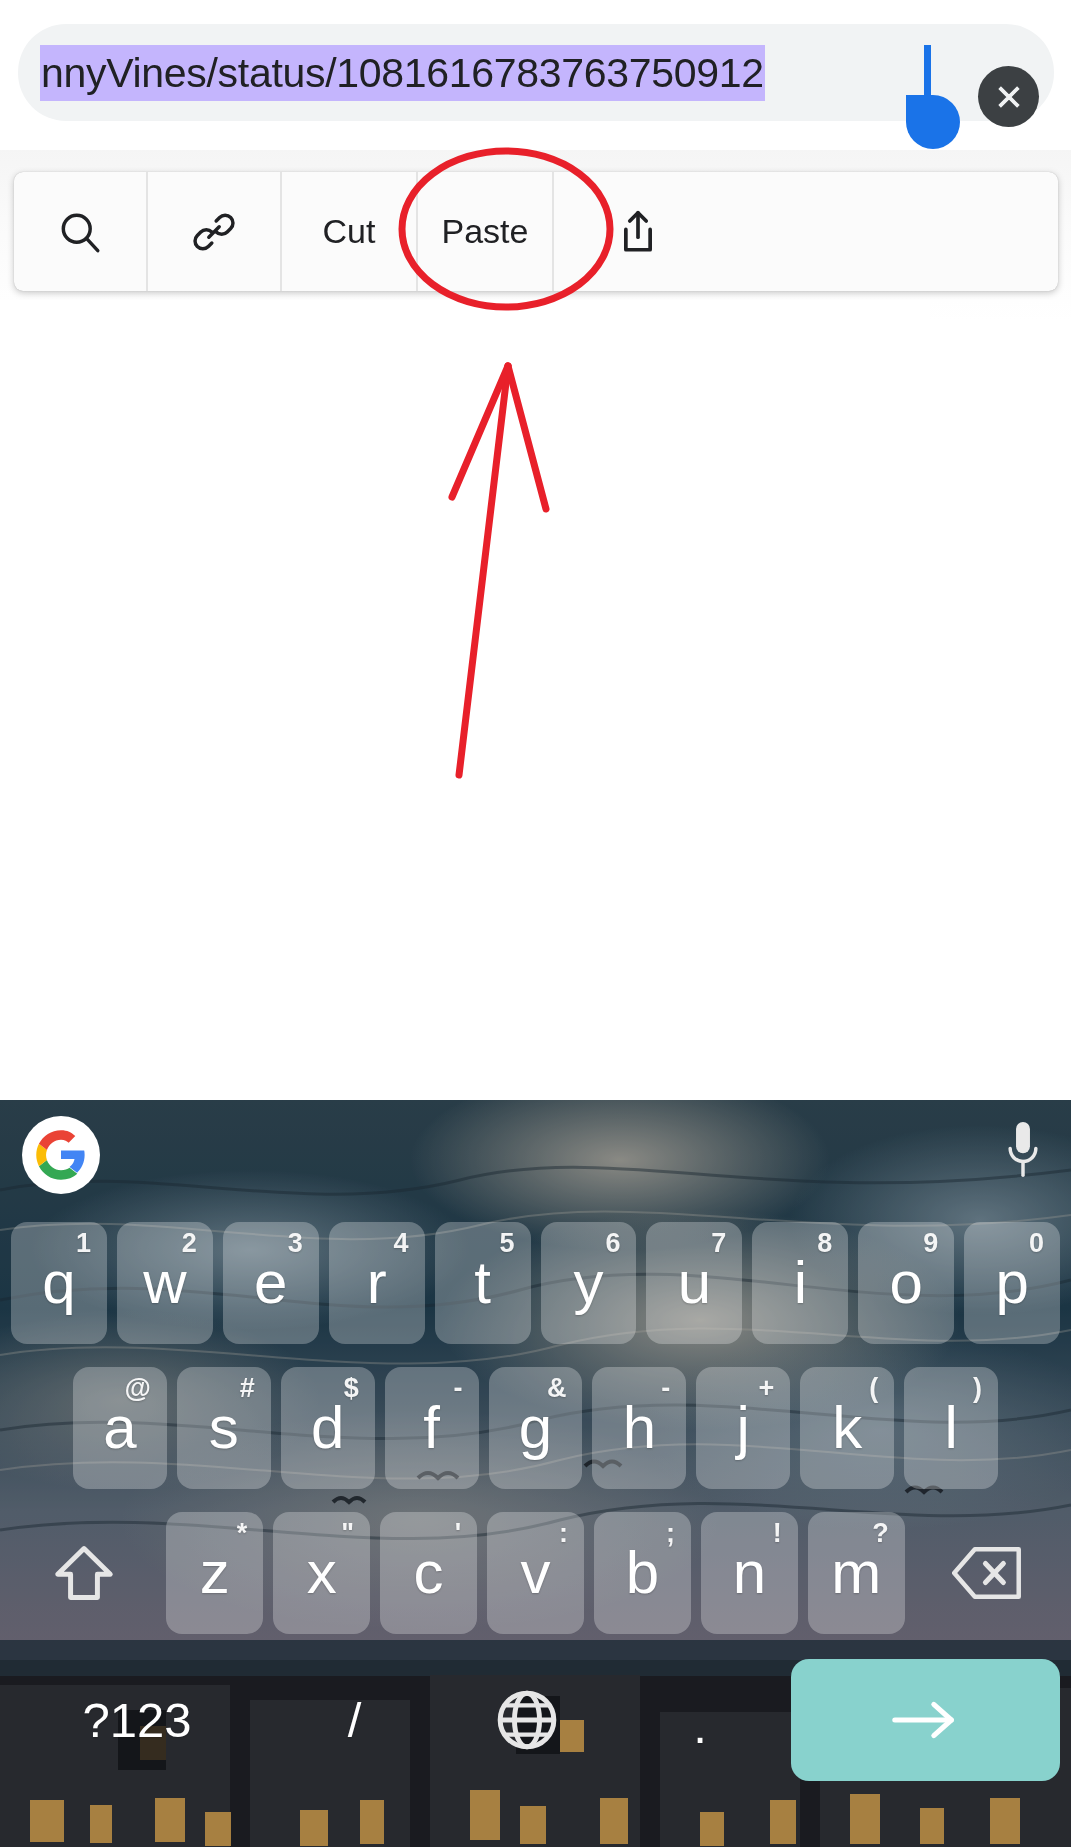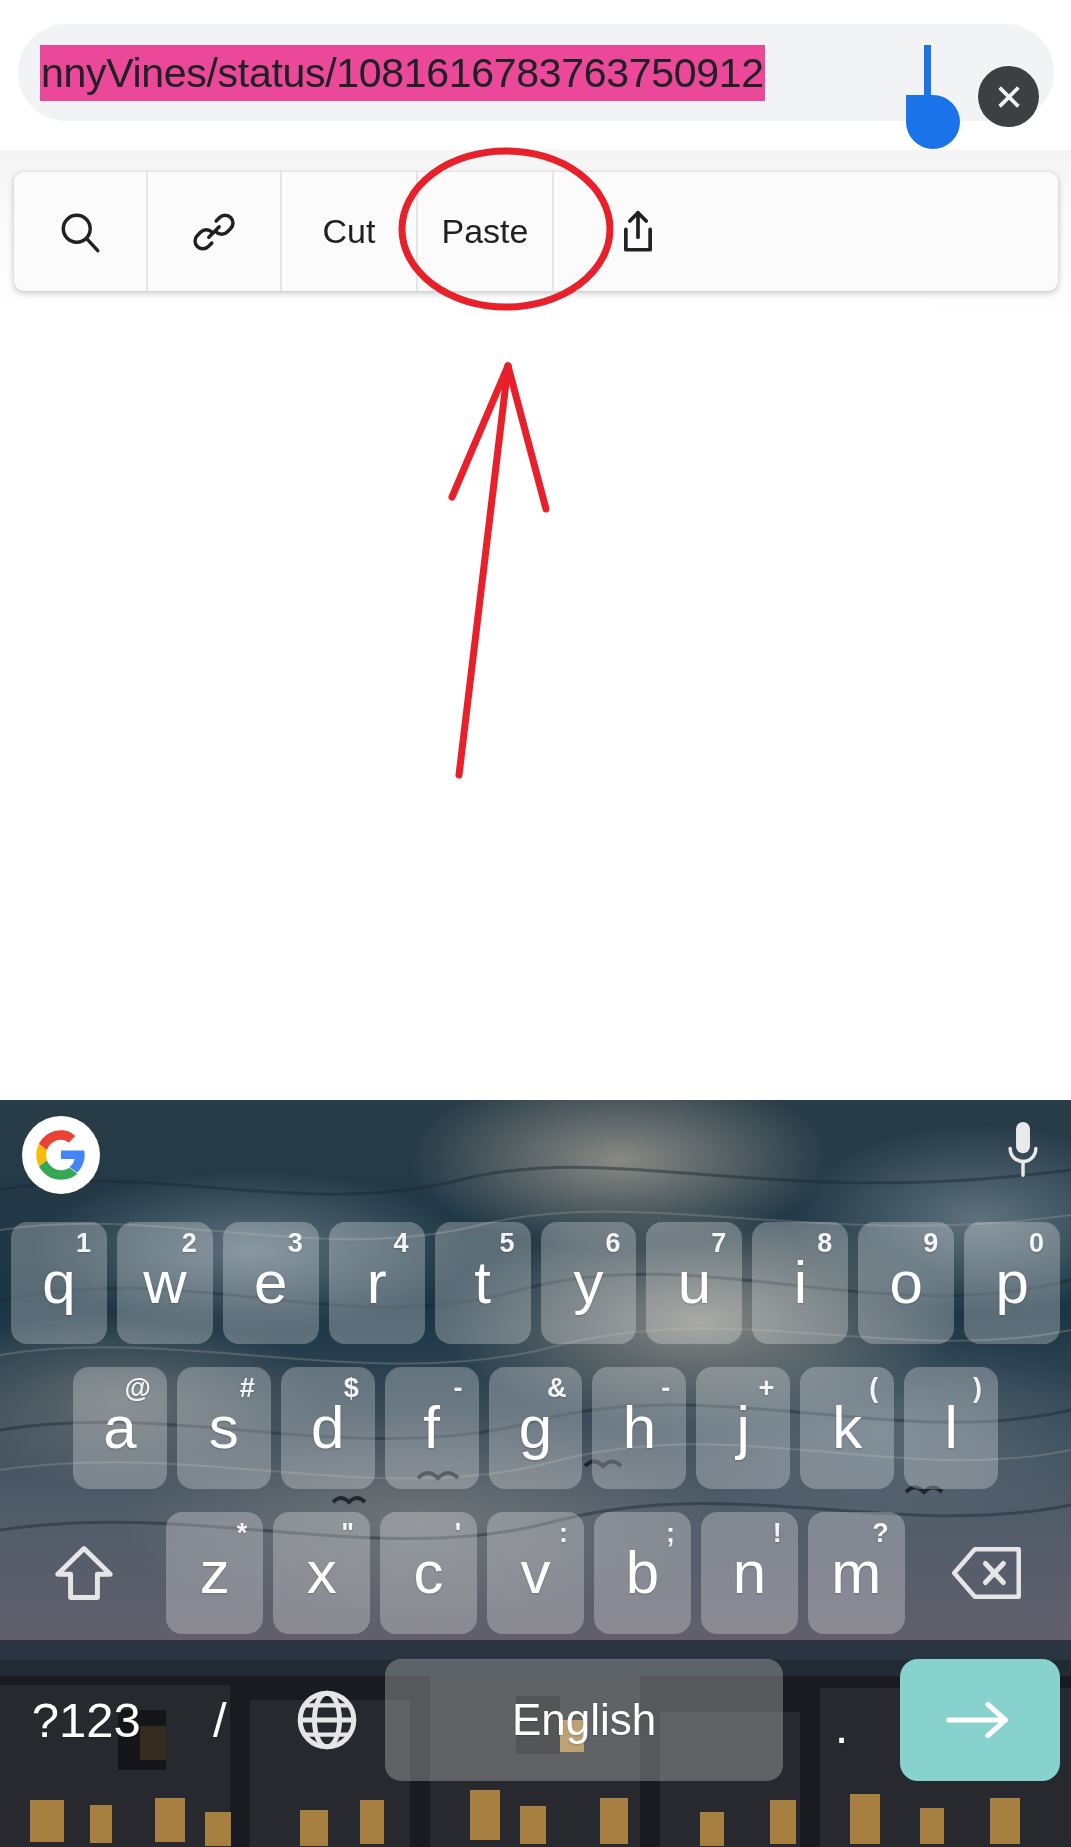--- a/index.html
+++ b/index.html
@@ -19,21 +19,21 @@
     border-radius: 48px;
     display: flex; align-items: center;
   }
   .url-text-wrap {
     position: absolute; left: 22px; top: 21px;
     width: 888px; height: 56px;
     overflow: hidden;
     display: flex; align-items: center;
   }
   .url-text {
-    background: #ec4899;
+    background: #c4b5fd;
     color: #202124;
     font-size: 41px;
     line-height: 56px;
     white-space: nowrap;
     letter-spacing: -0.3px;
     padding: 16px 1px;
   }
   .sel-caret {
     position: absolute; left: 906px; top: 21px;
     width: 7px; height: 56px;
@@ -466,23 +466,20 @@
           </div>
         <div class="key globe">
           <svg viewBox="0 0 24 24">
             <circle cx="12" cy="12" r="9.2" fill="none" stroke="#e6e6e6" stroke-width="1.7"></circle>
             <ellipse cx="12" cy="12" rx="4.3" ry="9.2" fill="none" stroke="#e6e6e6" stroke-width="1.7"></ellipse>
             <line x1="2.8" y1="12" x2="21.2" y2="12" stroke="#e6e6e6" stroke-width="1.7"></line>
             <line x1="4.3" y1="7" x2="19.7" y2="7" stroke="#e6e6e6" stroke-width="1.5"></line>
             <line x1="4.3" y1="17" x2="19.7" y2="17" stroke="#e6e6e6" stroke-width="1.5"></line>
           </svg>
         </div>
-        <div class="key space">
-            <span>English</span>
-          </div>
         <div class="key dot">
             <span>.</span>
           </div>
         <div class="key enter">
           <svg viewBox="0 0 40 24">
             <line x1="4" y1="12" x2="33" y2="12" stroke="#ffffff" stroke-width="2.6" stroke-linecap="round"></line>
             <path d="M24 4 L33 12 L24 20" fill="none" stroke="#ffffff" stroke-width="2.6" stroke-linecap="round" stroke-linejoin="round"></path>
           </svg>
         </div>
       </div>

